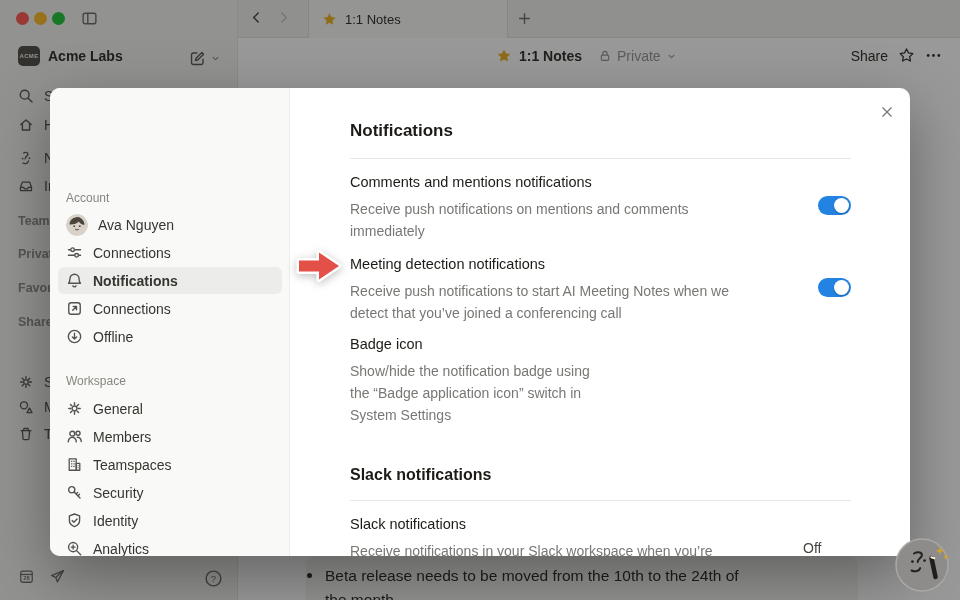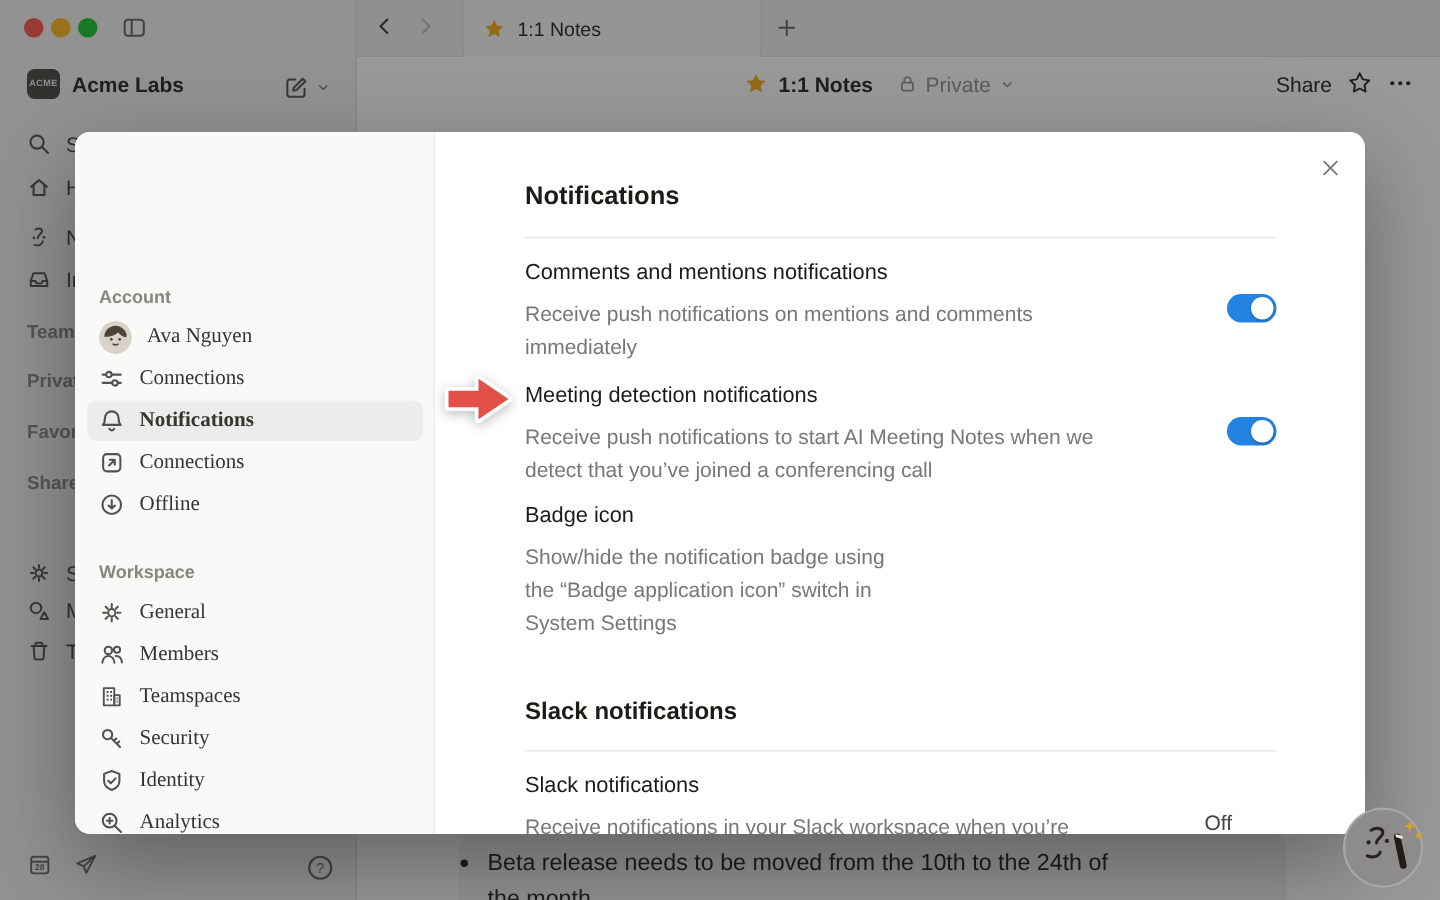--- a/index.html
+++ b/index.html
@@ -41,22 +41,22 @@
   .page { position:absolute; left:239px; top:78px; width:721px; height:522px; background:#fff; }
   .callout { position:absolute; left:67px; top:478px; width:552px; height:70px; background:#f6f5f2; border-radius:10px; }
   .bullet-line { position:absolute; left:86px; top:486px; width:500px; font-size:15.5px; line-height:24px; color:#33322e; white-space:pre-line; }
   .bullet-dot { position:absolute; left:68px; top:495px; width:5px; height:5px; border-radius:50%; background:#33322e; }
 
   
   .overlay { position:absolute; inset:0; background:rgba(0,0,0,0.40); z-index:10; }
   .modal { position:absolute; left:50px; top:88px; width:860px; height:468px; background:#fff; border-radius:10px; overflow:hidden;
            box-shadow:0 20px 60px rgba(0,0,0,.35); z-index:20; }
   .m-side { position:absolute; left:0; top:0; width:240px; height:468px; background:#f9f9f8; border-right:1px solid #eeedeb; }
-  .m-head { position:absolute; left:16px; font-size:12px; font-weight:700; color:#87867f; }
-  .m-item { position:absolute; left:8px; width:224px; height:27px; border-radius:6px; display:flex; align-items:center; padding-left:8px; color:#54524d;font-family:Liberation Serif, serif; }
+  .m-head { position:absolute; left:16px; font-size:12px; font-weight:400; color:#87867f; }
+  .m-item { position:absolute; left:8px; width:224px; height:27px; border-radius:6px; display:flex; align-items:center; padding-left:8px; color:#54524d; }
   .m-item .lbl { margin-left:10px; font-size:14px; color:#37352f; }
   .m-item.sel { background:#ececeb; }
   .m-item.sel .lbl { font-weight:700; }
   .avatar { width:22px; height:22px; border-radius:50%; overflow:hidden; flex:0 0 22px; }
   .m-close { position:absolute; right:16px; top:17px; color:#787774; cursor:pointer; }
   .mc { position:absolute; left:300px; width:501px; }
   .mc-h1 { font-size:17px; font-weight:700; color:#1d1b16; }
   .mdiv { position:absolute; left:300px; width:501px; height:1px; background:#e9e8e6; }
   .row-title { font-size:14.5px; font-weight:500; color:#1d1b16; }
   .row-desc { font-size:14px; line-height:22px; color:#787774; white-space:pre-line; margin-top:7px; }

